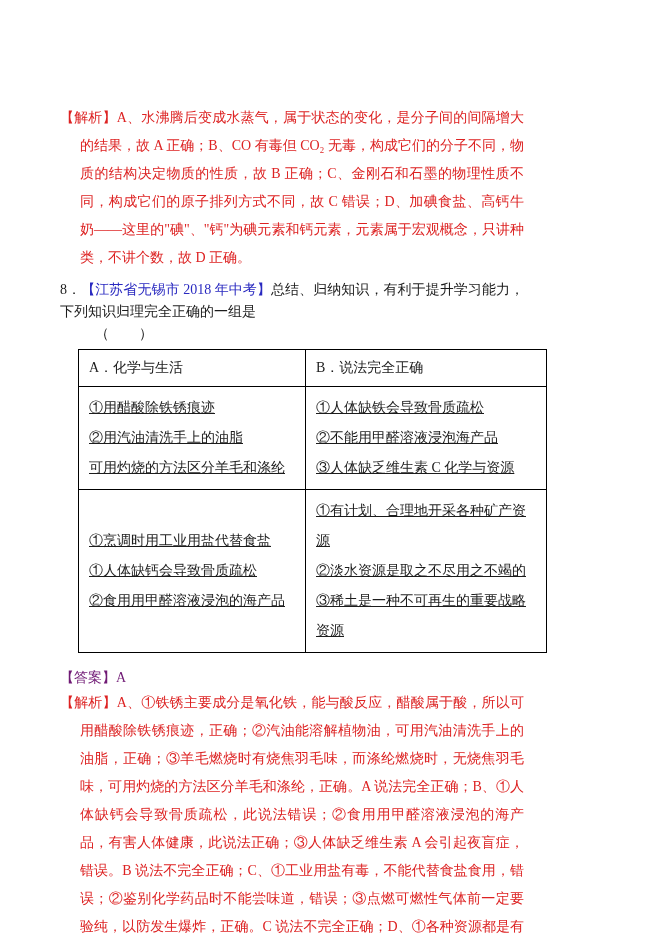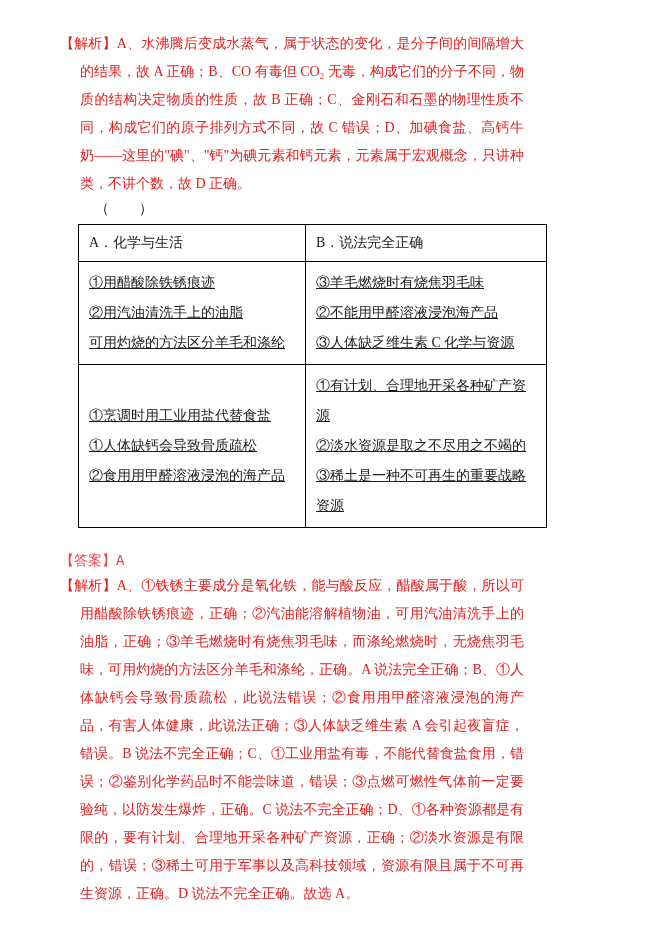--- a/index.html
+++ b/index.html
@@ -8,21 +8,21 @@
     height: 935px;
     background: #ffffff;
     font-family: "Liberation Serif", "DejaVu Serif", serif;
     color: #1c1c1c;
     overflow: hidden;
   }
   .page {
     box-sizing: border-box;
     width: 580px;
     height: 935px;
-    padding: 30px 56px 0 60px;
+    padding: 104px 56px 0 60px;
   }
   p { margin: 0; }
   .analysis {
     color: #dd2222;
     font-size: 14px;
     line-height: 28px;
     text-align: justify;
     padding-left: 20px;
     text-indent: -20px;
   }
@@ -52,51 +52,51 @@
     font-size: 14px;
     vertical-align: middle;
     padding: 6px 10px;
   }
   table.knowledge td.hdr { height: 24px; }
   table.knowledge td.items { height: 78px; text-decoration: underline; }
   table.knowledge td.items div { line-height: 30px; }
   td.col-a { width: 206px; }
   td.col-b { width: 220px; }
   .answer {
-    color: #ef4444;
+    color: #701a75;
     font-size: 14px;
     line-height: 22px;
-    margin-top: 22px;
-    font-family: Liberation Mono, monospace;
+    margin-top: 14px;
   }
 </style>
 </head>
 <body>
 
 <div class="page">
 
   <p class="analysis"><span class="label">【解析】</span><span>A、水沸腾后变成水蒸气，属于状态的变化，是分子间的间隔增大的结果，故 A 正确；B、CO 有毒但 CO₂ 无毒，构成它们的分子不同，物质的结构决定物质的性质，故 B 正确；C、金刚石和石墨的物理性质不同，构成它们的原子排列方式不同，故 C 错误；D、加碘食盐、高钙牛奶——这里的"碘"、"钙"为碘元素和钙元素，元素属于宏观概念，只讲种类，不讲个数，故 D 正确。</span></p>
 
+  <p class="question"><span>8．</span><span class="source">【江苏省无锡市 2018 年中考】</span><span>总结、归纳知识，有利于提升学习能力，下列知识归理完全正确的一组是</span></p>
 
   <p class="brackets-line">（　）</p>
 
   <table class="knowledge">
     <tbody>
         <tr>
       <td class="hdr col-a">A．化学与生活</td>
       <td class="hdr col-b">B．说法完全正确</td>
     </tr>
     <tr>
       <td class="items col-a">
         <div>①用醋酸除铁锈痕迹</div>
         <div>②用汽油清洗手上的油脂</div>
         <div>可用灼烧的方法区分羊毛和涤纶</div>
       </td>
       <td class="items col-b">
-        <div>③羊毛燃烧时有烧焦羽毛味</div>
+        <div>①人体缺铁会导致骨质疏松</div>
         <div>②不能用甲醛溶液浸泡海产品</div>
         <div>③人体缺乏维生素 C 化学与资源</div>
       </td>
     </tr>
     <tr>
       <td class="items col-a">
         <div>①烹调时用工业用盐代替食盐</div>
         <div>①人体缺钙会导致骨质疏松</div>
         <div>②食用用甲醛溶液浸泡的海产品</div>
       </td>

